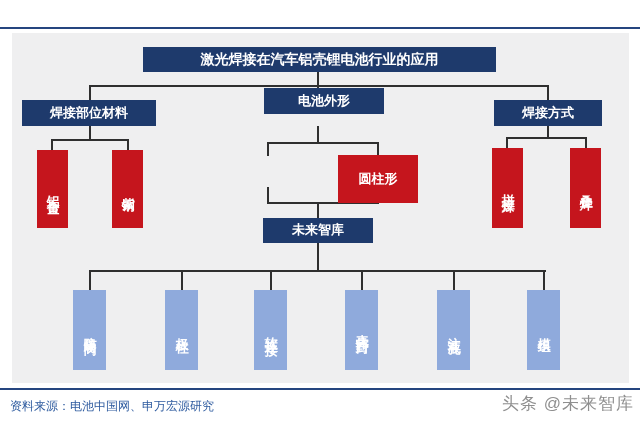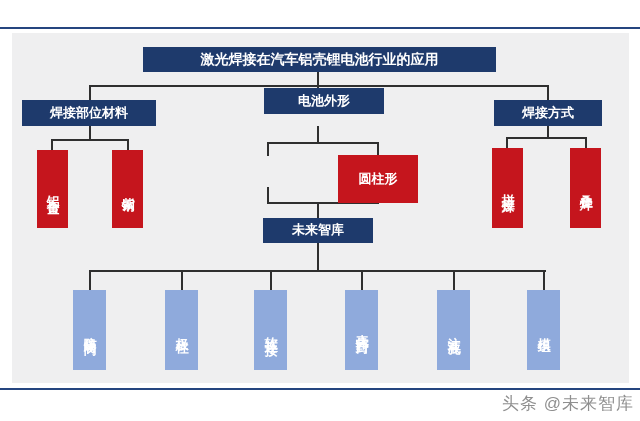--- a/index.html
+++ b/index.html
@@ -86,15 +86,16 @@
   <div class="box navy" style="left:263px;top:218px;width:110px;height:25px;">未来智库</div>
 
   <div class="box blue vtext" style="left:73px;top:290px;width:33px;height:80px;">防爆阀</div>
   <div class="box blue vtext" style="left:165px;top:290px;width:33px;height:80px;">极柱</div>
   <div class="box blue vtext" style="left:254px;top:290px;width:33px;height:80px;">软连接</div>
   <div class="box blue vtext" style="left:345px;top:290px;width:33px;height:80px;">壳体封口</div>
   <div class="box blue vtext" style="left:437px;top:290px;width:33px;height:80px;">注液孔</div>
   <div class="box blue vtext" style="left:527px;top:290px;width:33px;height:80px;">模组</div>
 
   <div class="footer-rule"></div>
+  <div class="source">资料来源：电池中国网、申万宏源研究</div>
   <div class="watermark">头条 @未来智库</div>
 
 </div>
 
 </body></html>

